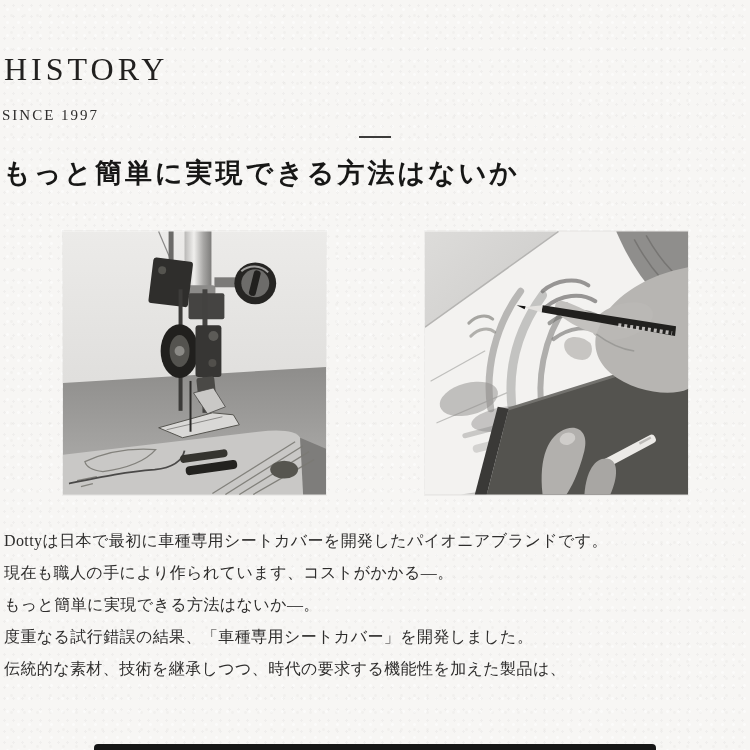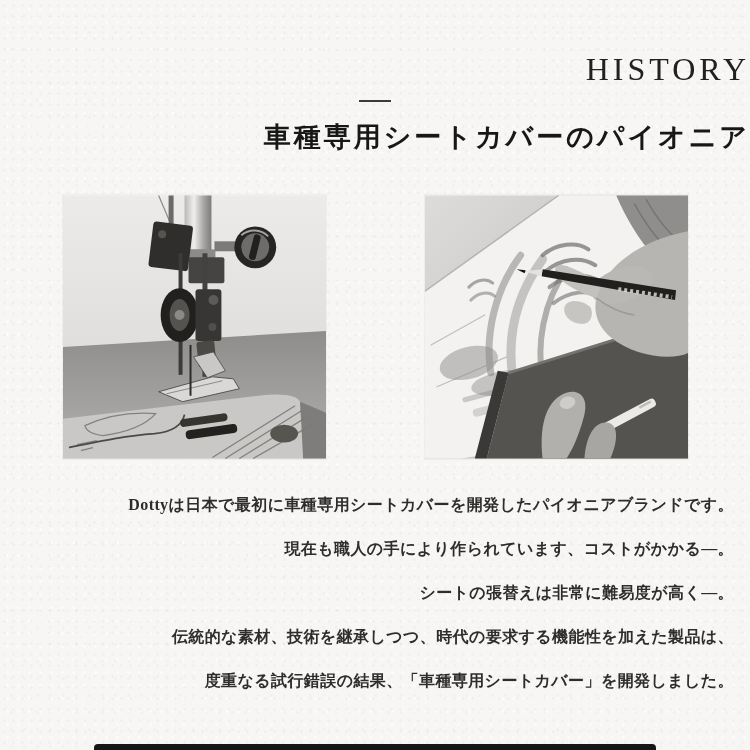--- a/index.html
+++ b/index.html
@@ -11,21 +11,21 @@
     box-sizing:border-box;
     background-color:#f7f6f4;
     background-image:
       radial-gradient(rgba(110,108,100,0.05) 1px, transparent 1.3px),
       radial-gradient(rgba(110,108,100,0.04) 1px, transparent 1.5px),
       radial-gradient(rgba(255,255,255,0.55) 1px, transparent 1.6px);
     background-size:9px 11px,13px 17px,11px 13px;
     background-position:0 0,5px 7px,2px 3px;
     font-family:"Liberation Serif","DejaVu Serif",serif;
     color:#2a2a2a;
-    text-align:right;
+    text-align:left;
   }
   .title{
     margin:0;padding-top:52px;
     font-size:32px;line-height:1.1;
     font-weight:500;
     letter-spacing:4px;text-indent:4px;
     color:#222120;
   }
   .since{
     margin-top:21px;
@@ -57,38 +57,39 @@
     overflow:hidden;
     box-shadow:0 0 0 1px rgba(0,0,0,0.04);
   }
   .photo svg{display:block;width:100%;height:100%;}
   .story{
     margin-top:32px;
     font-size:16px;line-height:28px;
     letter-spacing:0.4px;
     color:#2e2d2c;
   }
-  .story p{margin:16px;font-weight:bold;}
+  .story p{margin:4px;}
   .bottom-bar{
     position:absolute;
     left:50%;bottom:0;
     transform:translateX(-50%);
     width:562px;height:6px;
     border-radius:4px 4px 0 0;
     background:#161616;
   }
 </style>
 </head>
 <body>
 
 <div class="page">
 
   <h1 class="title">HISTORY</h1>
+  <div class="since">SINCE 1997</div>
   <div class="divider"></div>
-  <h2 class="heading-ja">車種専用シートカバーのパイオニア</h2>
+  <h2 class="heading-ja">もっと簡単に実現できる方法はないか</h2>
 
   <div class="photos">
 
     <figure class="photo">
       <svg viewBox="0 0 264 264" xmlns="http://www.w3.org/2000/svg">
         <defs>
           <linearGradient id="wall" x1="0" y1="0" x2="0" y2="1">
             <stop offset="0" stop-color="#ecebe9"></stop>
             <stop offset="0.75" stop-color="#dcdbd9"></stop>
             <stop offset="1" stop-color="#cfcecc"></stop>
@@ -223,19 +224,19 @@
         <ellipse cx="143" cy="208" rx="8" ry="6" fill="#cfcdca" transform="rotate(-18 143 208)"></ellipse>
         <path d="M160,264 C162,238 172,226 184,228 C194,230 194,246 186,264 Z" fill="#a8a6a3"></path>
       </svg>
     </figure>
 
   </div>
 
   <div class="story">
     <p>Dottyは日本で最初に車種専用シートカバーを開発したパイオニアブランドです。</p>
     <p>現在も職人の手により作られています、コストがかかる―。</p>
-    <p>シートの張替えは非常に難易度が高く―。</p>
+    <p>もっと簡単に実現できる方法はないか―。</p>
+    <p>度重なる試行錯誤の結果、「車種専用シートカバー」を開発しました。</p>
     <p>伝統的な素材、技術を継承しつつ、時代の要求する機能性を加えた製品は、</p>
-    <p>度重なる試行錯誤の結果、「車種専用シートカバー」を開発しました。</p>
   </div>
 
   <div class="bottom-bar"></div>
 </div>
 
 </body></html>

